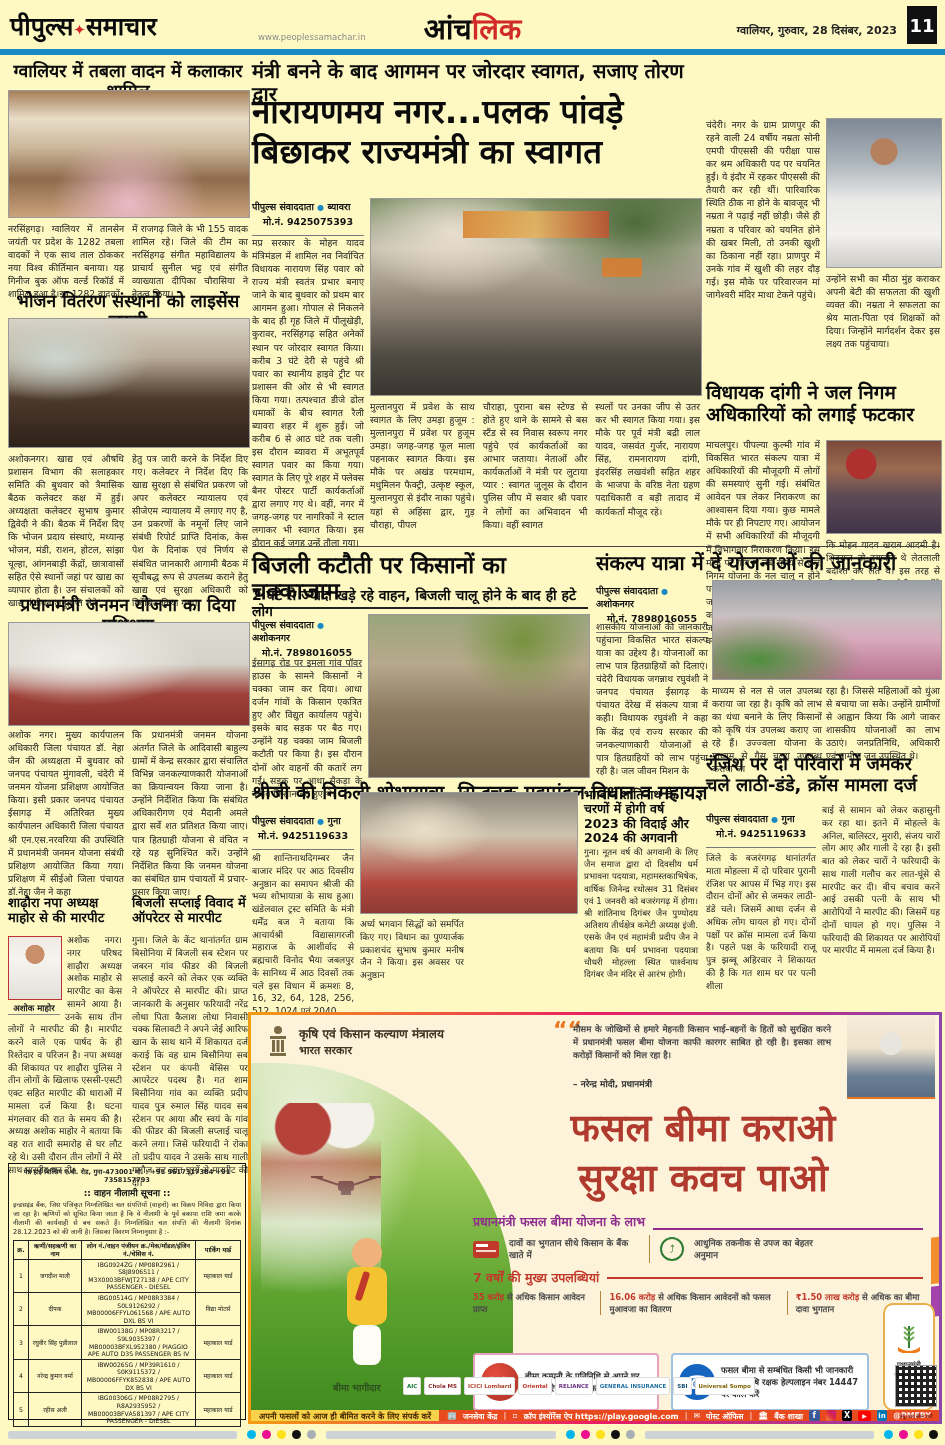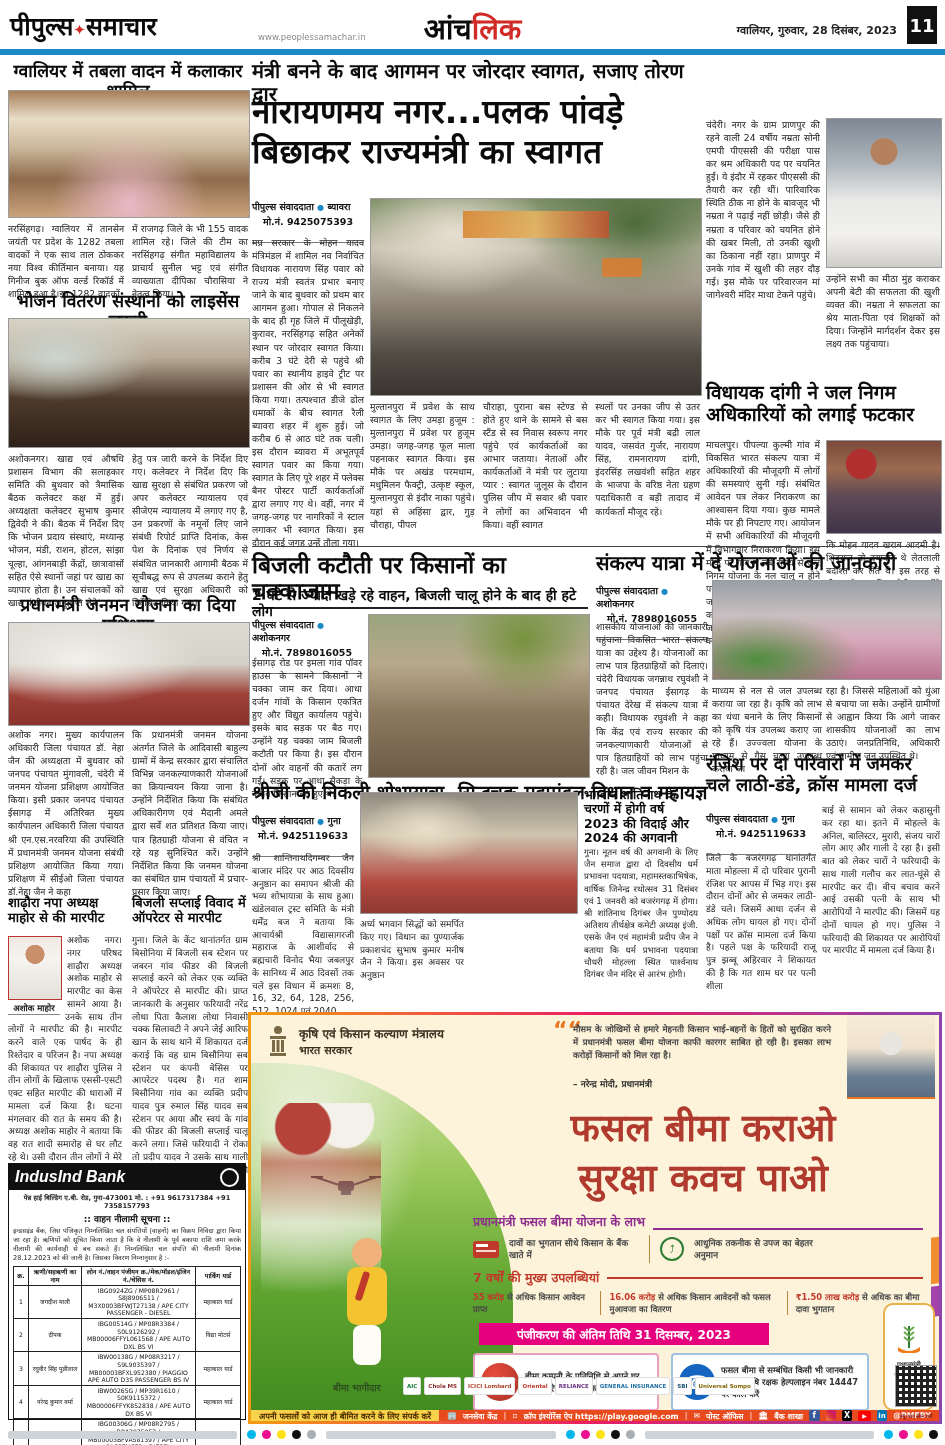--- a/index.html
+++ b/index.html
@@ -1,24 +1,24 @@
 <!DOCTYPE html>
 <html><head>
 <meta charset="utf-8">
 <style>
   html,body{margin:0;padding:0;background:#e9e9e9;}
-  .page{position:relative;width:945px;height:1445px;background:#ffffff;margin:0 auto;
+  .page{position:relative;width:945px;height:1445px;background:#fef9c3;margin:0 auto;
         font-family:"DejaVu Sans",sans-serif;overflow:hidden;}
   .abs{position:absolute;}
   .hl{font-weight:bold;color:#0b0b0b;line-height:1.14;font-family:"DejaVu Sans",sans-serif;}
   .bt{font-size:9.2px;line-height:1.42;text-align:justify;color:#1d1d1d;}
   .cols{display:flex;gap:8px;}
   .col{flex:1;min-width:0;}
   .photo{position:absolute;border:1px solid #9a9a9a;overflow:hidden;}
-  .byl{text-align:left;font-weight:bold;font-size:9.5px;color:#111;border-bottom:1px solid #777;padding-bottom:14px;}
+  .byl{text-align:left;font-weight:bold;font-size:9.5px;color:#111;border-bottom:1px solid #777;padding-bottom:7px;}
   .byl .dot{color:#1b8ac4;font-size:8px;}
   .byl .ph{display:block;text-align:center;margin-top:2px;}
   .rule{position:absolute;background:#444;height:1px;}
   table.auction{border-collapse:collapse;width:100%;}
   table.auction th,table.auction td{border:1px solid #222;font-size:6.1px;line-height:1.25;
       padding:1px 2px;text-align:center;color:#111;}
   table.auction th{font-weight:bold;font-size:6.4px;}
   .chip{background:#fff;border:1px solid #ddd;border-radius:2px;font-size:5.5px;color:#555;
         display:flex;align-items:center;justify-content:center;padding:0 3px;white-space:nowrap;font-weight:bold;}
   .regdots{display:flex;gap:6px;align-items:center;}
@@ -78,24 +78,20 @@
       radial-gradient(circle at 50% 28%, #c98e6a 0%, #c98e6a 18%, rgba(0,0,0,0) 19%),
       linear-gradient(180deg,#efe9e2 0%,#f6f4f0 35%,#e3e0da 100%);"></div>
     <div class="bt" style="float:left;width:52px;clear:left;text-align:center;font-weight:bold;font-size:8.5px;border-bottom:1px solid #888;margin:0 5px 3px 0;">अशोक माहोर</div>
     <div class="bt" style="font-size:9px;">अशोक नगर। नगर परिषद शाढ़ौरा अध्यक्ष अशोक माहोर से मारपीट का केस सामने आया है। उनके साथ तीन लोगों ने मारपीट की है। मारपीट करने वाले एक पार्षद के ही रिश्तेदार व परिजन है। नपा अध्यक्ष की शिकायत पर शाढ़ौरा पुलिस ने तीन लोगों के खिलाफ एससी-एसटी एक्ट सहित मारपीट की धाराओं में मामला दर्ज किया है। घटना मंगलवार की रात के समय की है। अध्यक्ष अशोक माहोर ने बताया कि वह रात शादी समारोह से घर लौट रहे थे। उसी दौरान तीन लोगों ने मेरे साथ मारपीट कर दी।</div>
   </div>
 
   <div class="abs hl" style="left:132px;top:896px;width:116px;font-size:13px;">बिजली सप्लाई विवाद में ऑपरेटर से मारपीट</div>
   <div class="abs bt" style="left:132px;top:934px;width:116px;height:226px;font-size:9px;">गुना। जिले के केंट थानांतर्गत ग्राम बिसोनिया में बिजली सब स्टेशन पर जबरन गांव फीडर की बिजली सप्लाई करने को लेकर एक व्यक्ति ने ऑपरेटर से मारपीट की। प्राप्त जानकारी के अनुसार फरियादी नरेंद्र लोधा पिता कैलाश लोधा निवासी चक्क सिलावटी ने अपने जेई आरिफ खान के साथ थाने में शिकायत दर्ज कराई कि वह ग्राम बिसौनिया सब स्टेशन पर कंपनी बेसिस पर आपरेटर पदस्थ है। गत शाम बिसौनिया गांव का व्यक्ति प्रदीप यादव पुत्र रुमाल सिंह यादव सब स्टेशन पर आया और स्वयं के गांव की फीडर की बिजली सप्लाई चालू करने लगा। जिसे फरियादी ने रोका तो प्रदीप यादव ने उसके साथ गाली गलौज कर लात घूसों से मारपीट की दी।</div>
 
   <div class="abs" style="left:8px;top:1163px;width:236px;height:255px;border:1px solid #111;">
-    <div style="height:26px;background:#101010;color:#fff;display:flex;align-items:center;justify-content:space-between;padding:0 6px;">
-      <span style="font-family:'Liberation Sans',sans-serif;font-style:italic;font-weight:bold;font-size:16px;">IndusInd Bank</span>
-      <span style="width:15px;height:15px;border:2px solid #fff;border-radius:50%;display:inline-block;"></span>
-    </div>
     <div style="padding:3px 4px;">
       <div style="font-size:6.6px;font-weight:bold;text-align:center;color:#222;">पेन्न हाई बिल्डिंग ए.बी. रोड, गुना-473001 मो. : +91 9617317384  +91 7358157793</div>
       <div style="font-size:9px;font-weight:bold;text-align:center;margin:2px 0;color:#111;">:: वाहन नीलामी सूचना ::</div>
       <div style="font-size:6.6px;line-height:1.35;text-align:justify;color:#222;">इन्डसइंड बैंक, जिस पंजिकृत निम्नलिखित चल संपत्तियों (वाहनों) का विक्रय निविदा द्वारा किया जा रहा है। ऋणियों को सूचित किया जाता है कि वे नीलामी के पूर्व बकाया राशि जमा करके नीलामी की कार्यवाही से बच सकते हैं। निम्नलिखित चल संपत्ति की नीलामी दिनांक 28.12.2023 को की जानी है। जिसका विवरण निम्नानुसार है :-</div>
       <table class="auction" style="margin-top:3px;">
         <tbody>
             <tr>
           <th style="width:10px;">क्र.</th>
           <th style="width:48px;">ऋणी/सहऋणी का नाम</th>
           <th>लोन नं./वाहन पंजीयन क्र./मेक/मॉडल/इंजिन नं./चेसिस नं.</th>
@@ -314,21 +310,20 @@
           <span style="color:#c0392b;">16.06 करोड़</span>
           <span>से अधिक किसान आवेदनों को फसल मुआवजा का वितरण</span>
         </div>
         <span style="width:1px;background:#b58a3a;"></span>
         <div style="width:140px;font-size:8.4px;font-weight:bold;color:#4a4a4a;line-height:1.45;">
           <span style="color:#c0392b;">₹1.50 लाख करोड़</span>
           <span>से अधिक का बीमा दावा भुगतान</span>
         </div>
       </div>
 
-      <div style="position:absolute;left:228px;top:308px;width:290px;height:22px;background:#e6007e;color:#fff;font-size:12px;font-weight:bold;display:flex;align-items:center;justify-content:center;">पंजीकरण की अंतिम तिथि 31 दिसम्बर, 2023</div>
 
       <div style="position:absolute;left:222px;top:338px;width:186px;height:58px;background:#fff;border:2px solid #e6a0c0;border-radius:4px;display:flex;align-items:center;gap:6px;padding:0 6px;box-sizing:border-box;">
         <span style="flex:none;width:38px;height:38px;border-radius:50%;background:radial-gradient(circle at 35% 30%, #e74c3c, #a93226);color:#fff;font-size:8px;font-weight:bold;display:flex;align-items:center;justify-content:center;text-align:center;line-height:1.2;">नई सुविधा</span>
         <span style="font-size:8.4px;font-weight:bold;color:#333;line-height:1.45;">बीमा कम्पनी के प्रतिनिधि से अपने घर बैठे ऐड ऐप द्वारा करें फसल बीमा</span>
       </div>
       <div style="position:absolute;left:420px;top:338px;width:198px;height:58px;background:#fff;border:2px solid #9fc2e0;border-radius:4px;display:flex;align-items:center;gap:6px;padding:0 6px;box-sizing:border-box;">
         <span style="flex:none;width:36px;height:36px;border-radius:50%;background:#1565c0;color:#fff;font-size:19px;display:flex;align-items:center;justify-content:center;">☎</span>
         <span style="font-size:8.4px;font-weight:bold;color:#333;line-height:1.45;">फसल बीमा से सम्बंधित किसी भी जानकारी के लिए कृषि रक्षक हेल्पलाइन नंबर 14447 पर कॉल करें</span>
       </div>
 

